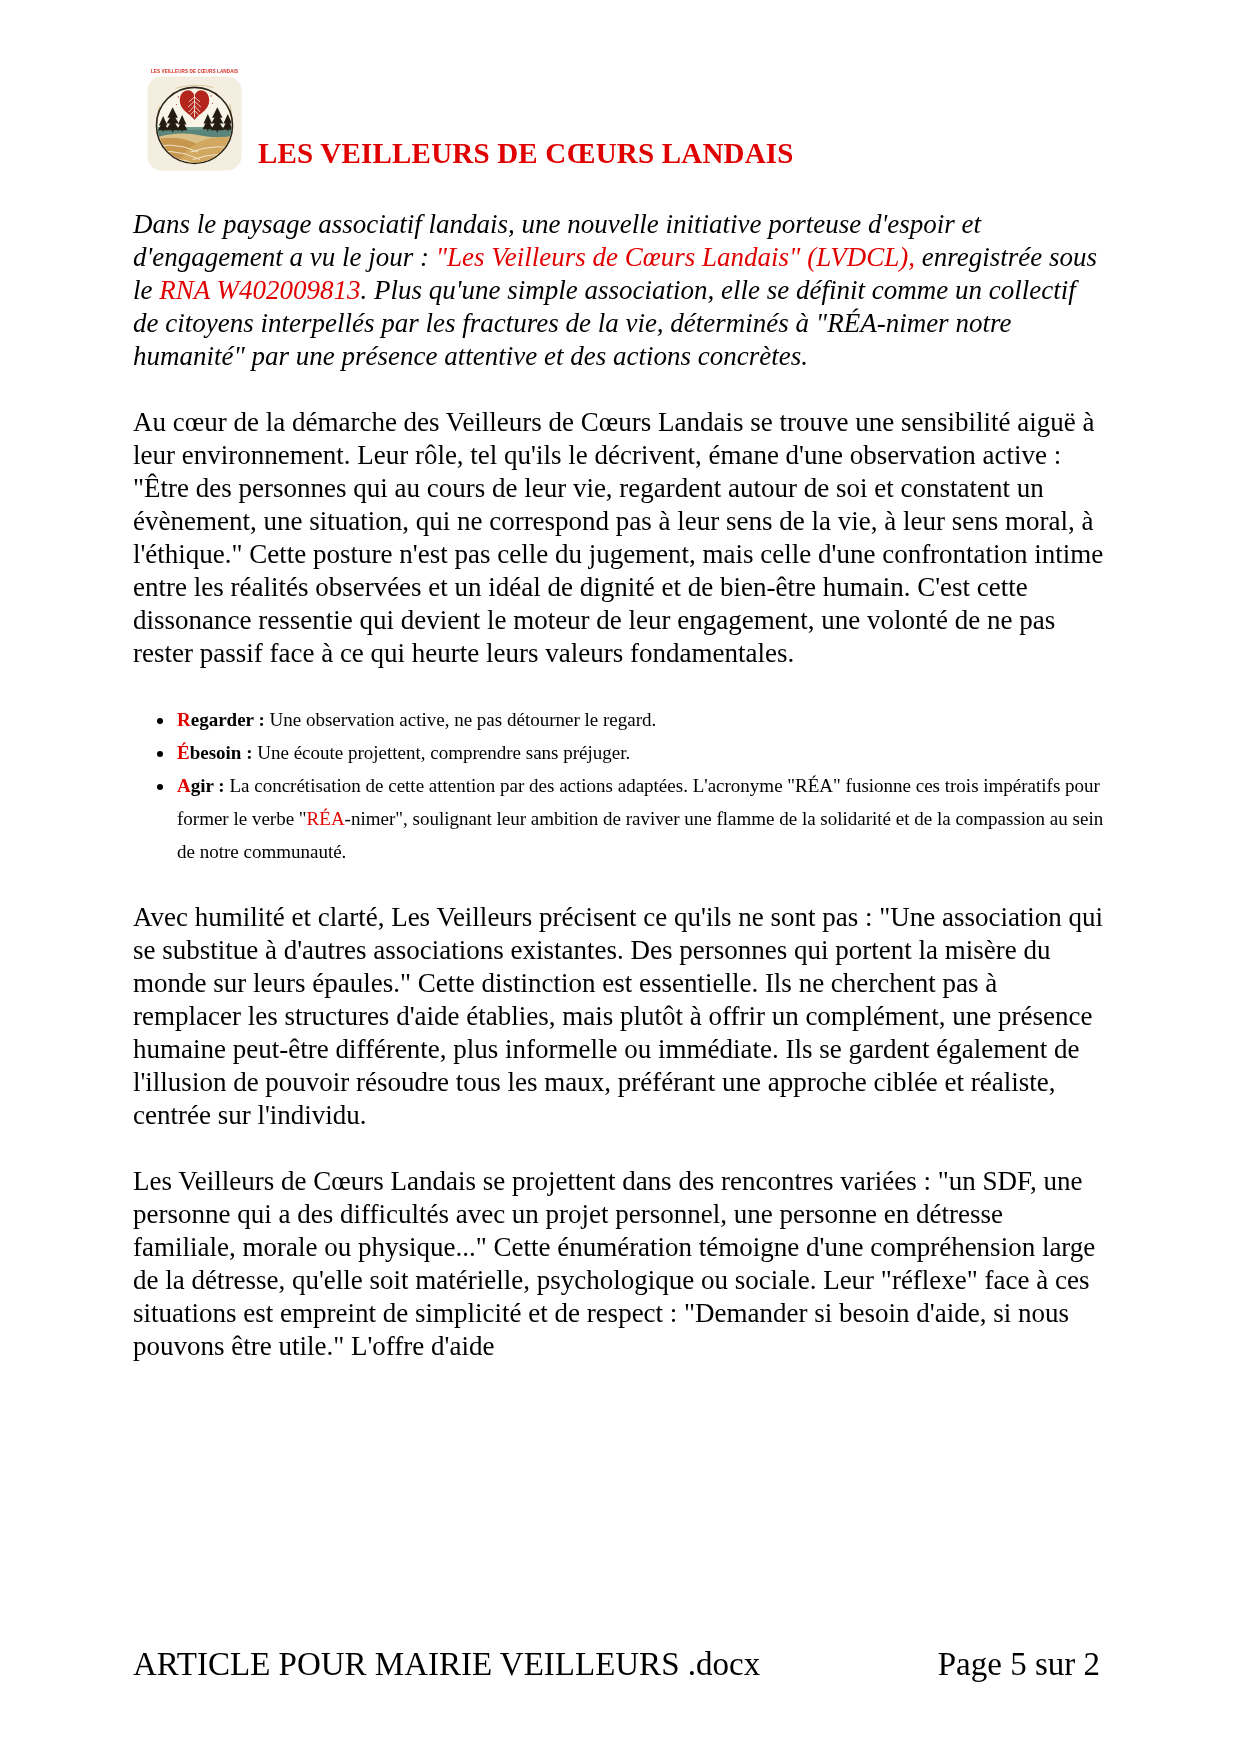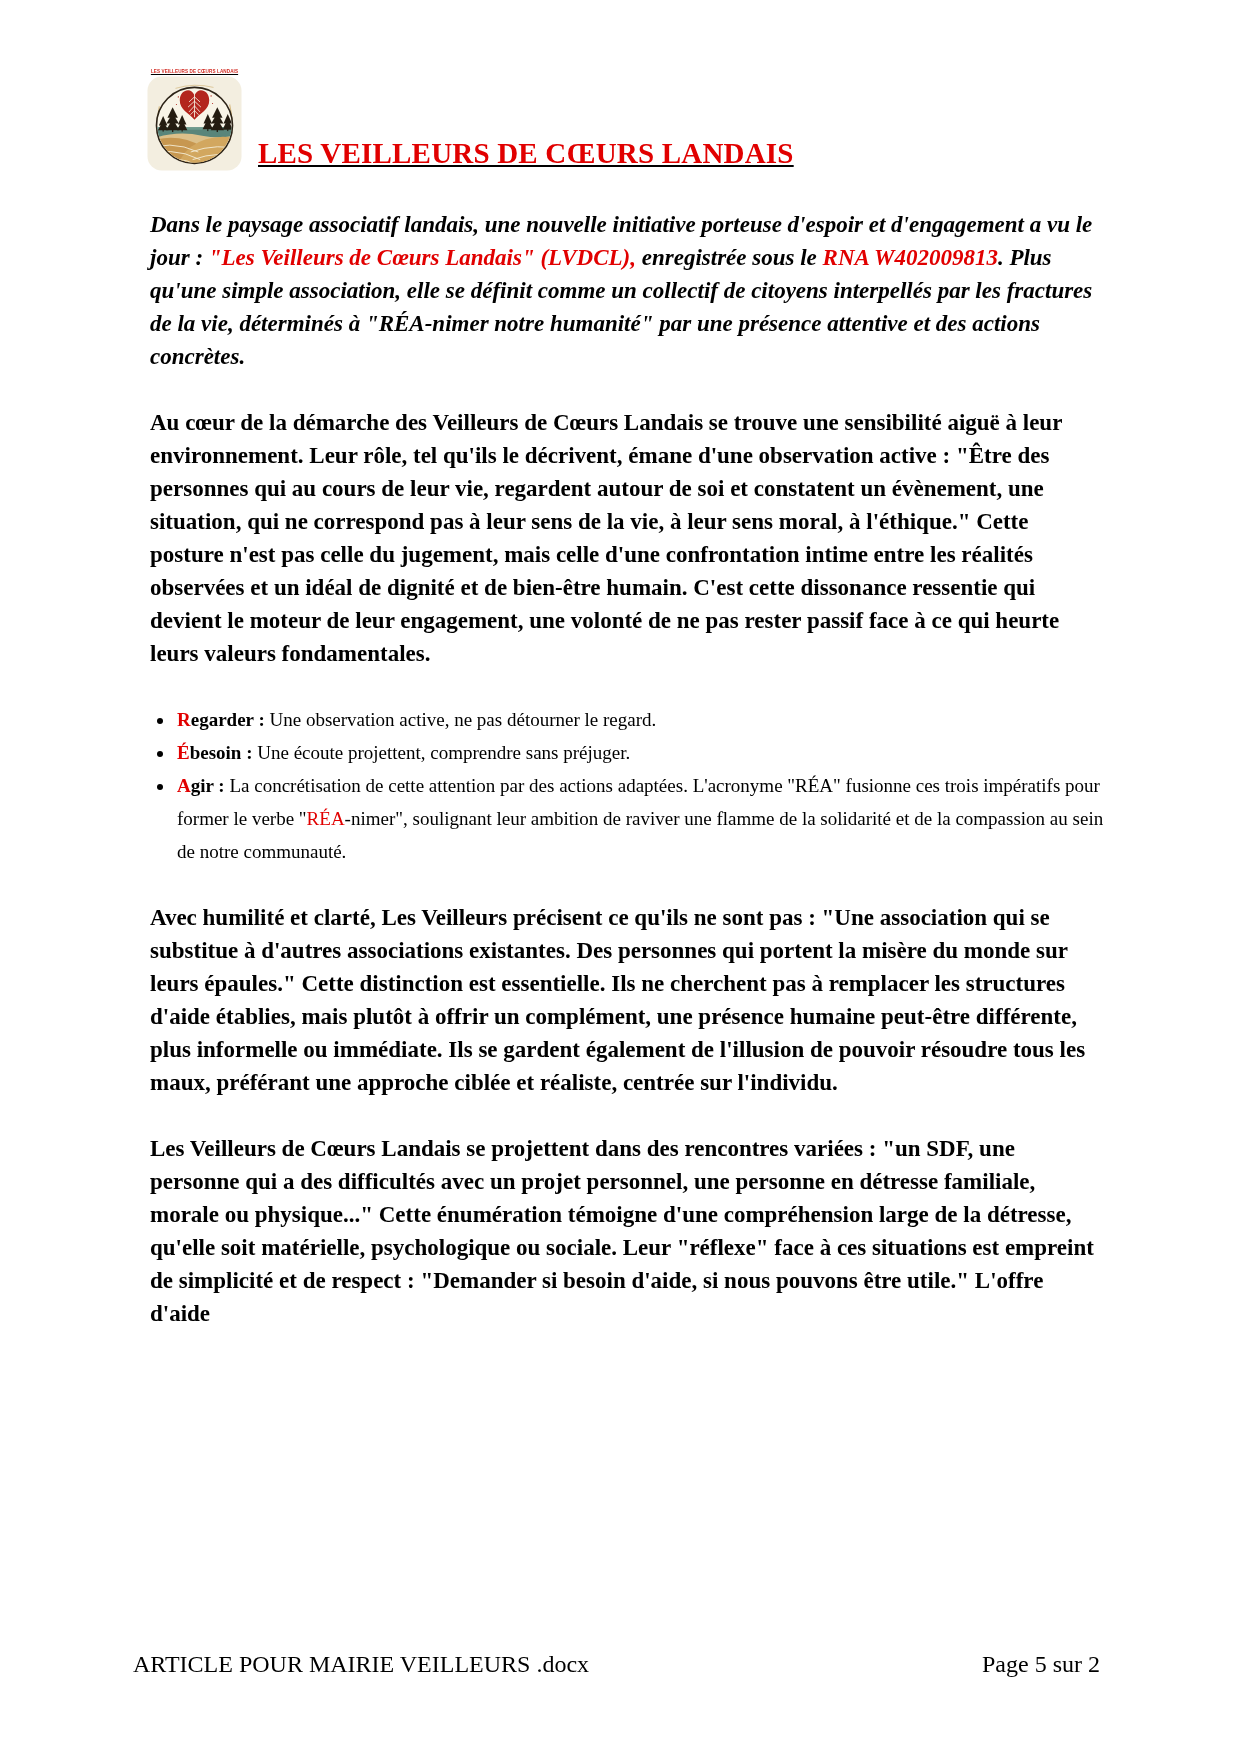--- a/index.html
+++ b/index.html
@@ -8,21 +8,21 @@
     width: 1240px;
     height: 1755px;
     background: #ffffff;
     font-family: "Liberation Serif", serif;
     color: #000000;
     overflow: hidden;
   }
   .content { padding: 0 133px; }
 
   
-  .header { margin-top: 69px; display: flex; align-items: flex-end; text-decoration: underline; }
+  .header { margin-top: 69px; display: flex; align-items: flex-end; }
   .logo-wrap { margin-left: 14px; width: 95px; flex: 0 0 auto; text-align: center; }
   .logo-caption {
     font-family: "Liberation Sans", sans-serif;
     font-weight: bold;
     font-size: 4.6px;
     letter-spacing: 0.1px;
     color: #d22b23;
     white-space: nowrap;
     margin-bottom: 2px;
   }
@@ -31,35 +31,35 @@
     font-size: 29px;
     font-weight: bold;
     color: #e10000;
     margin: 0 0 1px 16px;
     letter-spacing: 0.2px;
     white-space: nowrap;
   }
 
   
   .body-text { margin-top: 37px; }
-  p.para { margin: 0 0 33px 17px; font-size: 23px; line-height: 33px; font-weight: bold; }
+  p.para { margin: 0 0 33px 0; font-size: 27px; line-height: 33px; }
   p.intro { font-style: italic; }
   .red { color: #e10000; }
   .red-initial { color: #e10000; font-weight: bold; }
   b { font-weight: bold; }
 
   ul.points { margin: 0 0 33px 0; padding: 0 0 0 42px; list-style: disc outside; }
   ul.points li { font-size: 19px; line-height: 33px; padding-left: 2px; }
 
   
   .footer {
     position: absolute;
     left: 133px; right: 140px; top: 1648px;
     display: flex; justify-content: space-between;
-    font-size: 24px; line-height: 32px;
+    font-size: 33px; line-height: 32px;
   }
 </style>
 </head>
 <body>
 
 <div class="page">
 
   <div class="content">
 
     <div class="header">

